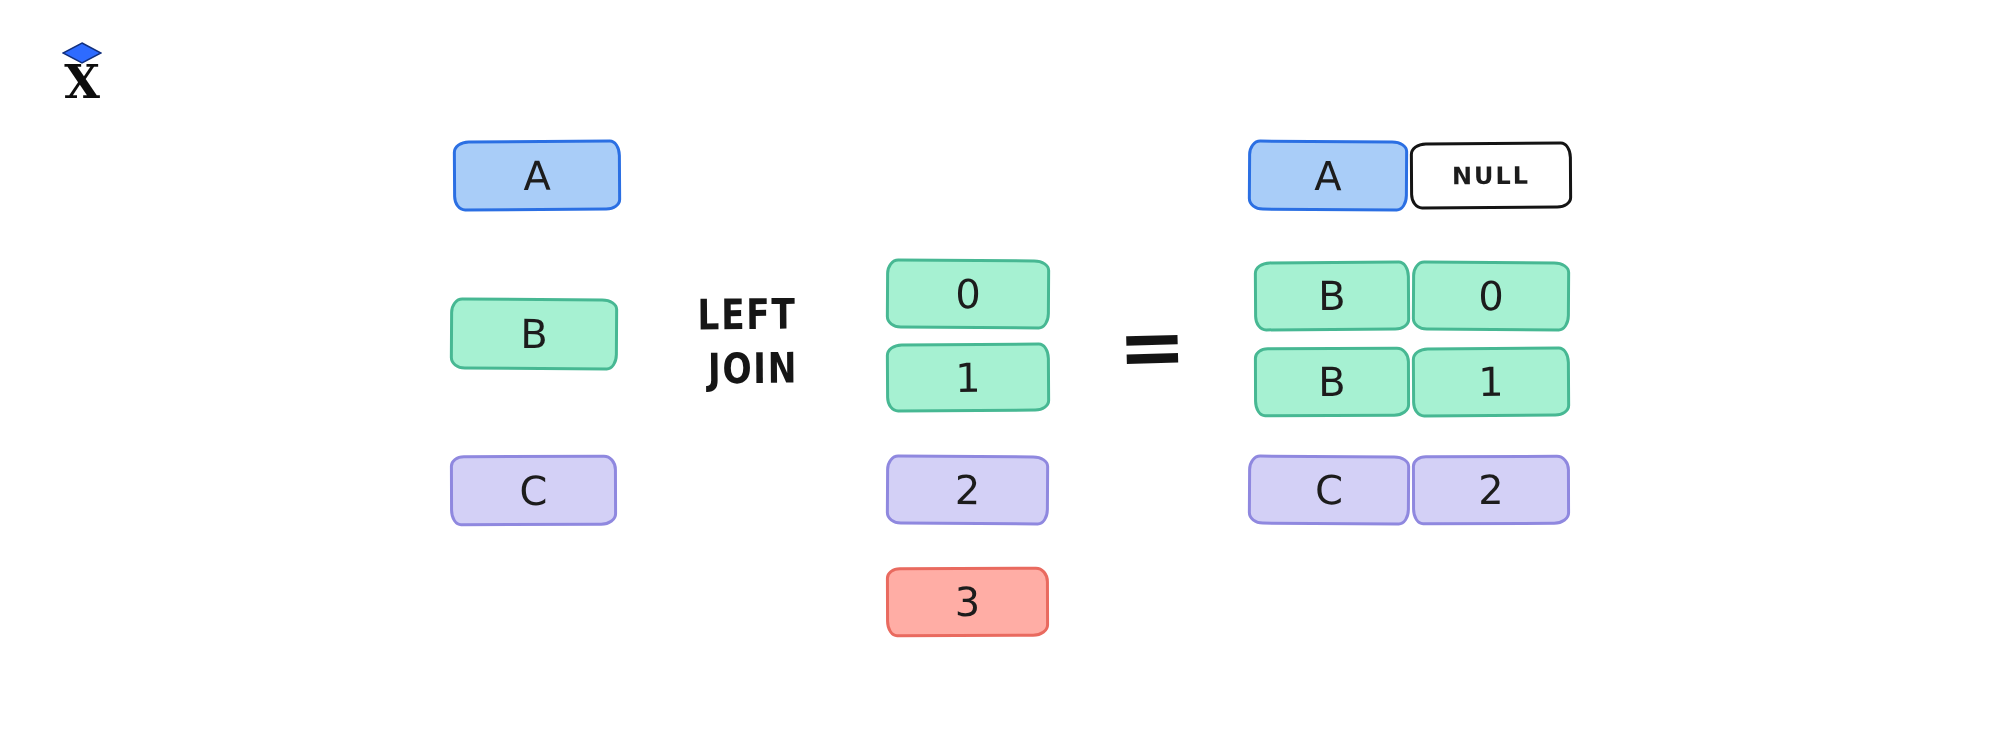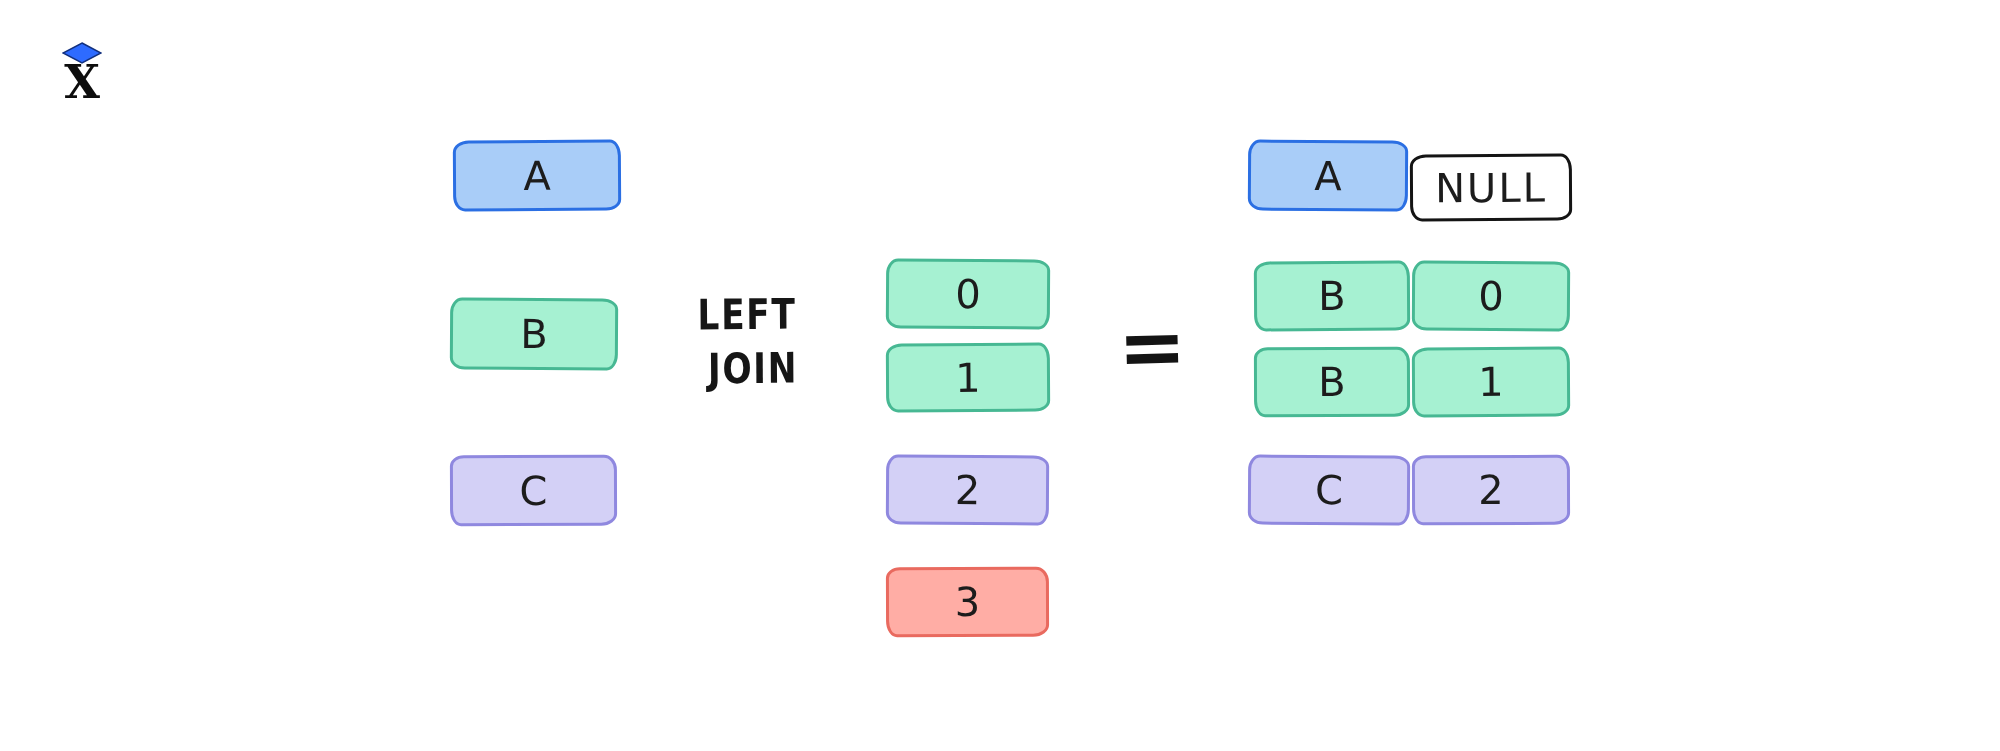--- a/index.html
+++ b/index.html
@@ -53,21 +53,21 @@
   .c-green  { background: var(--green-fill,  #a6f1d2); border-color: var(--green-stroke,  #47b893); }
   .c-purple { background: var(--purple-fill, #d3d0f6); border-color: var(--purple-stroke, #8f88df); }
   .c-red    { background: var(--red-fill,    #ffada5); border-color: var(--red-stroke,    #e96a5f); }
   .c-white  { background: var(--white-fill,  #ffffff); border-color: var(--white-stroke,  #141414); }
 
   
   .r-a { border-radius: 16px 11px 15px 12px / 12px 16px 11px 15px; transform: rotate(-0.35deg); }
   .r-b { border-radius: 12px 16px 11px 15px / 15px 11px 16px 12px; transform: rotate(0.35deg); }
   .r-c { border-radius: 14px 13px 16px 11px / 11px 15px 12px 16px; transform: rotate(-0.2deg); }
 
-  .null-cell { font-size: 40px; letter-spacing: 2px; font-weight: normal; margin-top: 12px; }
+  .null-cell { font-size: 24px; letter-spacing: 2px; font-weight: bold; }
 
   
   .op-label {
     position: absolute;
     width: 170px;
     text-align: center;
     font-weight: bold;
     font-size: 42px;
     letter-spacing: 2px;
     color: #161616;

